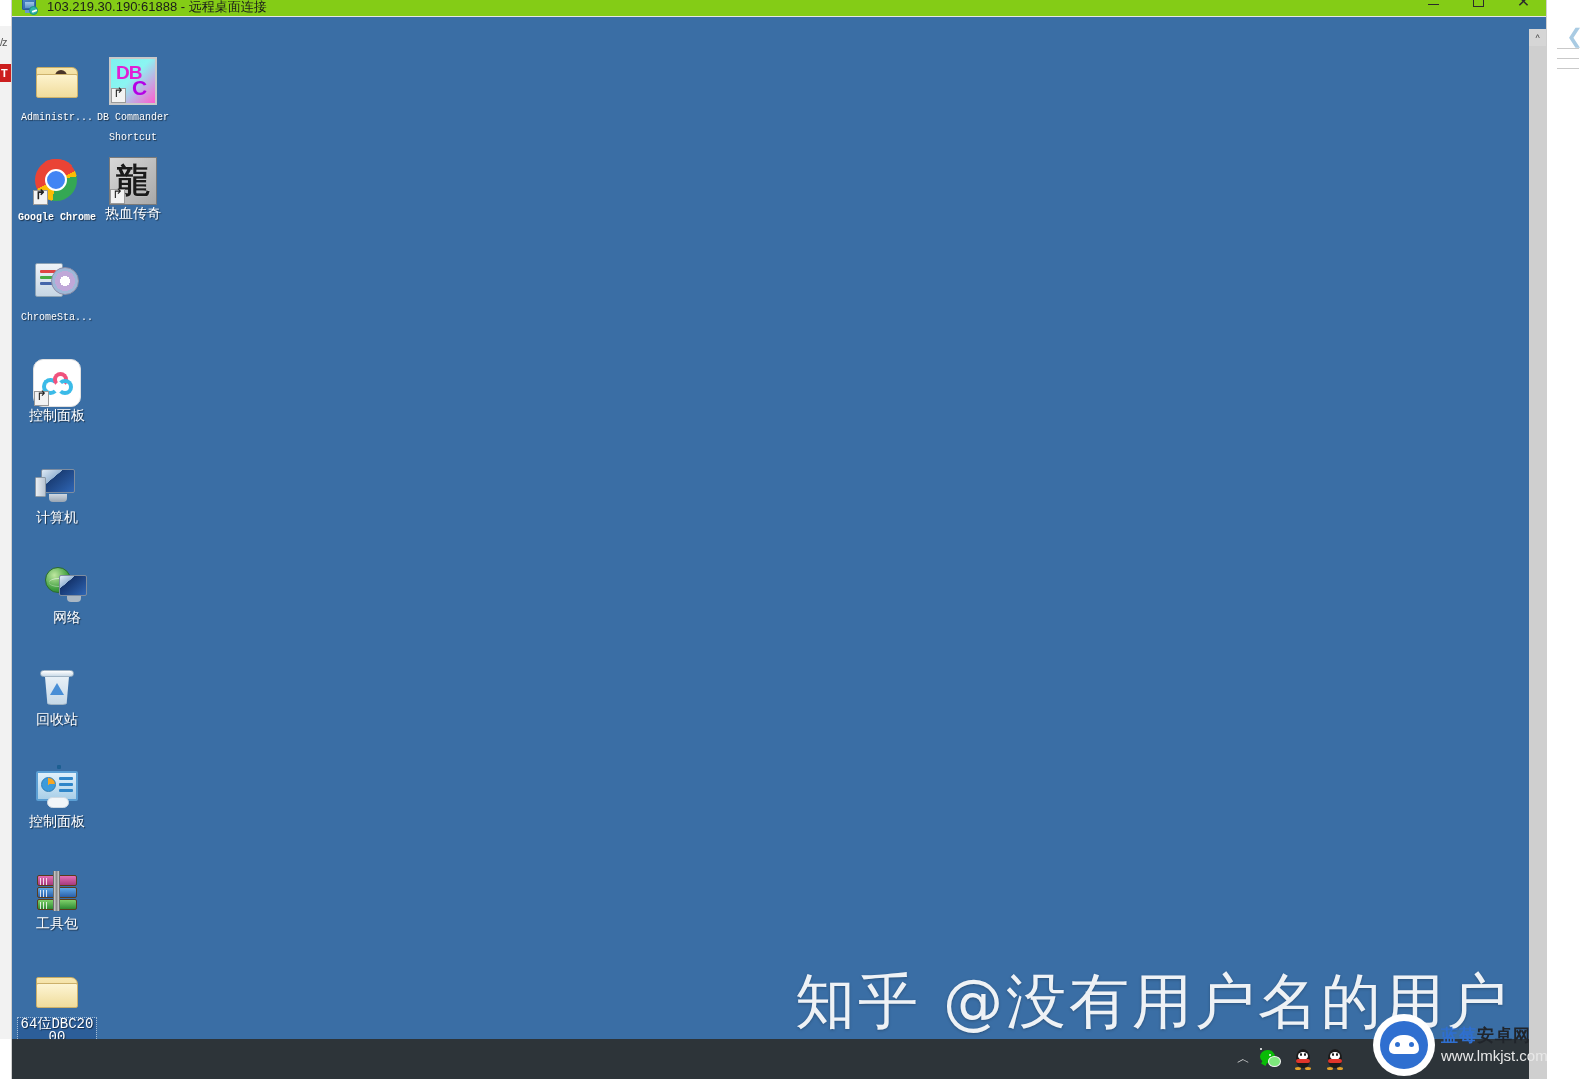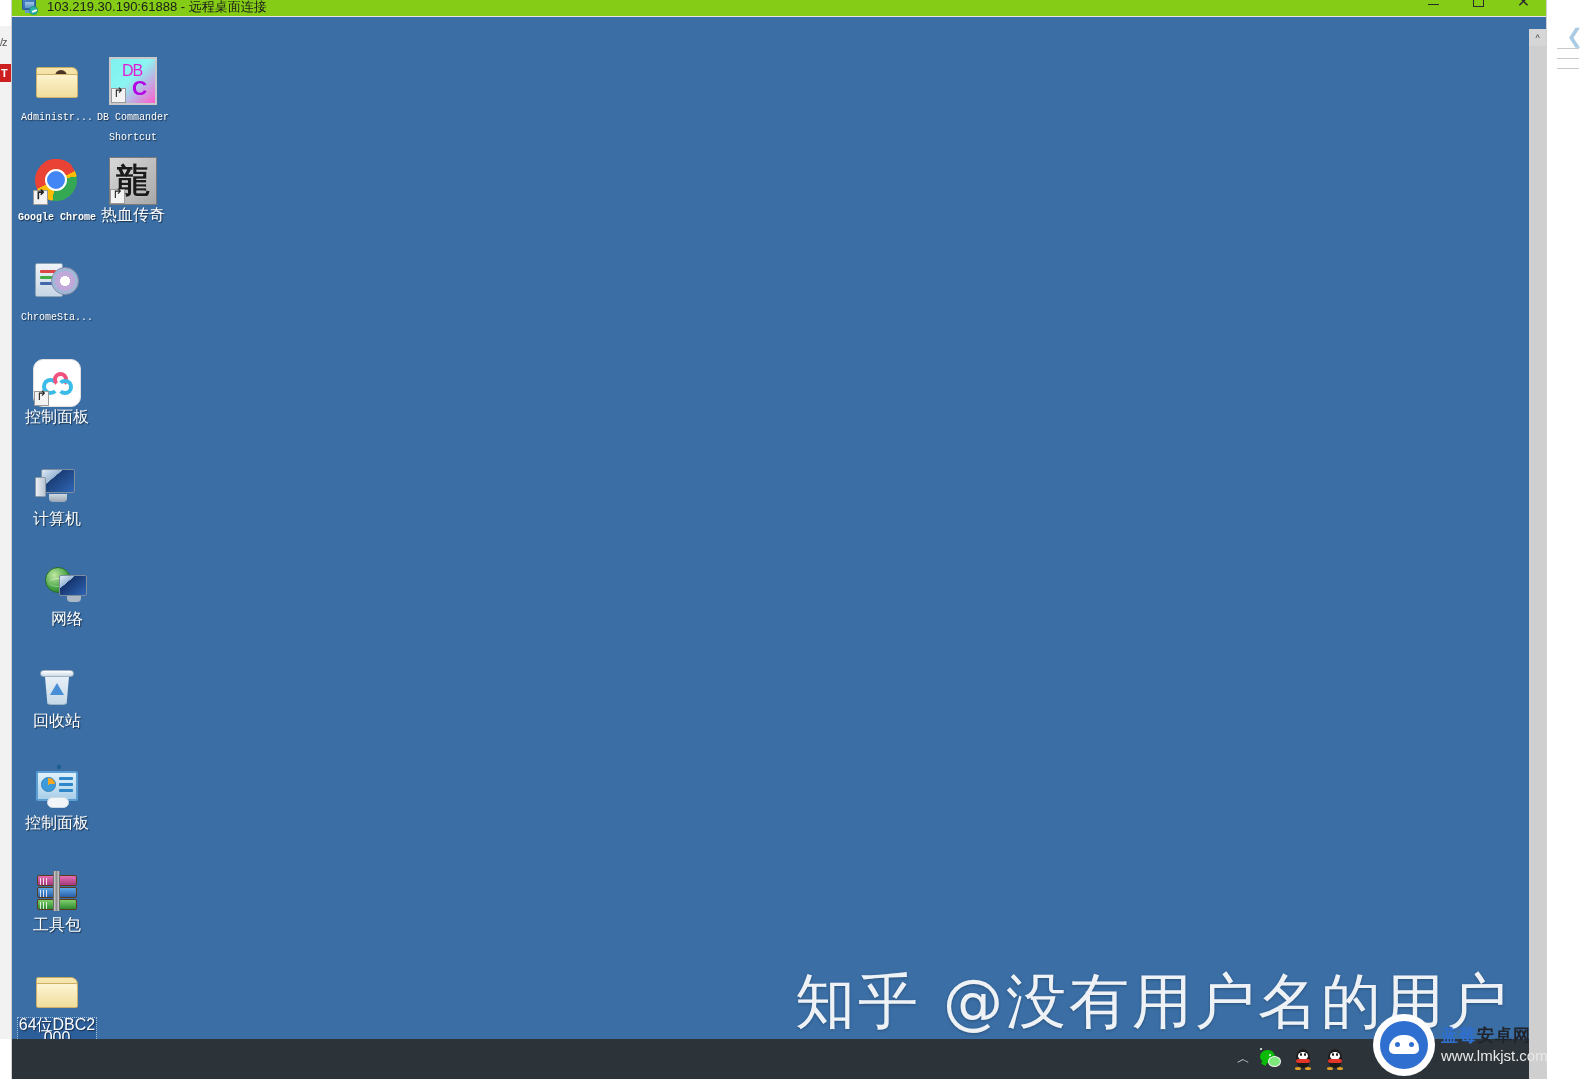--- a/index.html
+++ b/index.html
@@ -162,22 +162,22 @@
     width: 48px; height: 48px; margin: 0 auto 3px auto;
     position: relative;
   }
   .desk-icon .lbl {
     font-size: 10px; line-height: 20px; color: #ffffff;
     font-family: "Liberation Mono", monospace;
     text-shadow: 1px 1px 1px rgba(0,0,0,.55);
     word-break: break-all;
   }
   .desk-icon .lbl.cjk {
-    font-family: Liberation Sans, sans-serif;
-    font-size: 16px; line-height: 13px;
+    font-family: Liberation Mono, monospace;
+    font-size: 14px; line-height: 13px;
   }
   .desk-icon.selected .lbl {
     background: rgba(40,90,150,.75);
     outline: 1px dotted rgba(255,255,255,.55);
   }
 
   
   .shortcut-arrow {
     position: absolute; left: 0; bottom: 0; width: 15px; height: 15px;
     background: #f3f3f3; border: 1px solid #9a9a9a;
@@ -205,21 +205,21 @@
   .ic-folder-user .person-body {
     position:absolute; left:16px; top:24px; width:24px; height:16px;
     background:#6f8f7a; border-radius:10px 10px 2px 2px;
   }
 
   .ic-dbc {
     background: linear-gradient(135deg,#7ef2ef 0%,#8bf5f2 45%,#ff5bd0 100%);
     border: 2px solid #c9c9c9;
   }
   .ic-dbc .d1 {
-    position:absolute; left:11px; top:3px; font-size:16px; font-weight:normal;
+    position:absolute; left:5px; top:3px; font-size:19px; font-weight:bold;
     color:#e01fd4; font-family:"Liberation Sans",sans-serif; letter-spacing:-1px;
   }
   .ic-dbc .d2 {
     position:absolute; left:21px; top:17px; font-size:21px; font-weight:bold;
     color:#b400e6; font-family:"Liberation Sans",sans-serif;
   }
 
   .ic-chrome .ring {
     position:absolute; left:2px; top:2px; width:42px; height:42px; border-radius:50%;
     background: conic-gradient(from -55deg,

